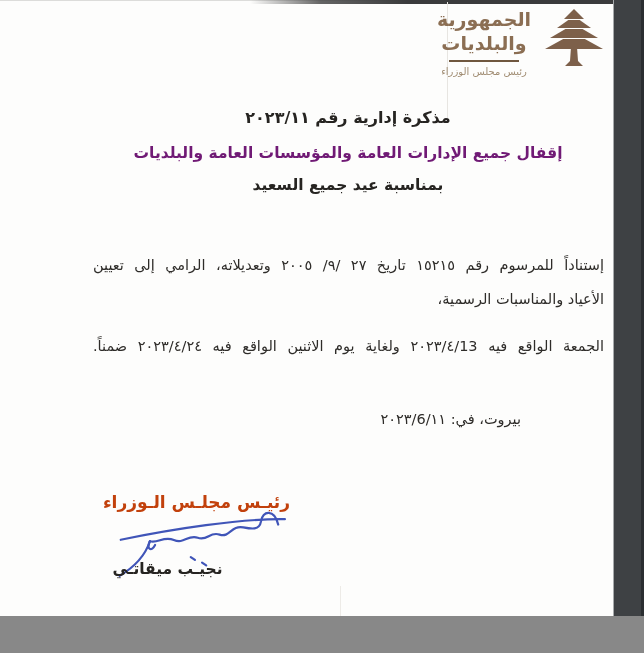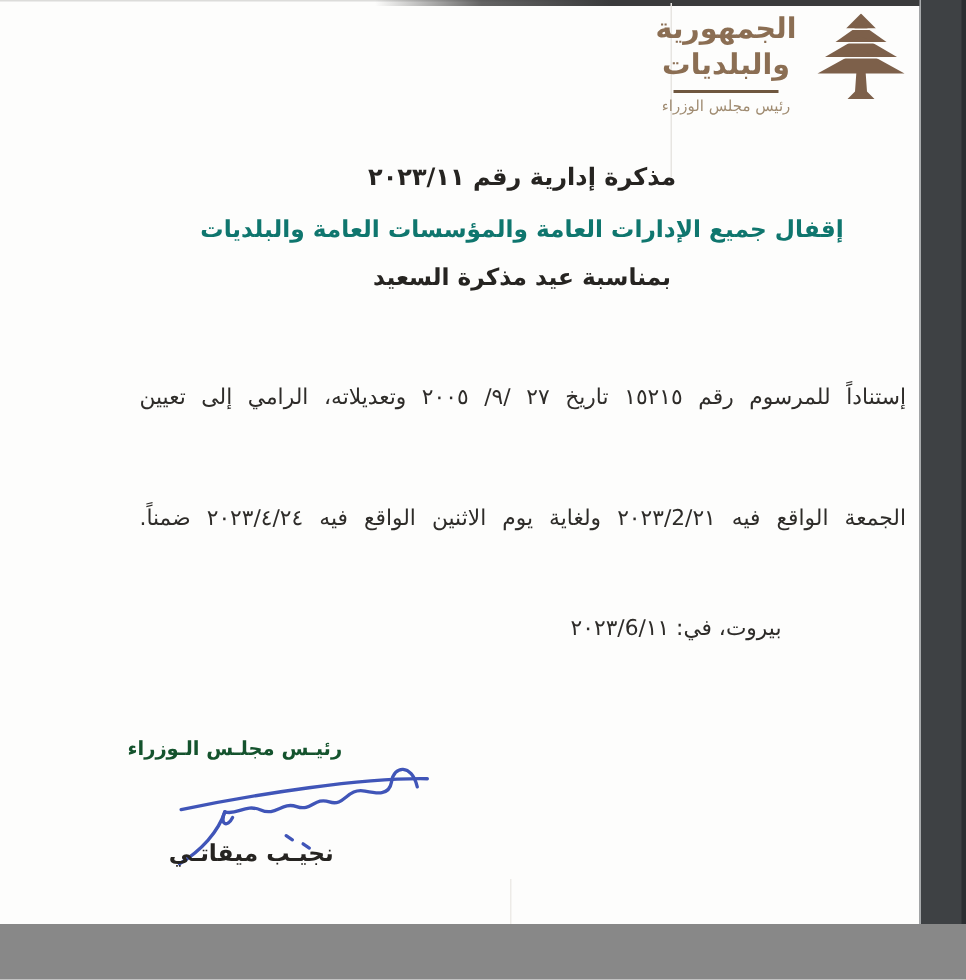--- a/index.html
+++ b/index.html
@@ -25,34 +25,34 @@
   .logo-left{width:96px;text-align:center;}
   .rep{font-weight:bold;color:#8b6e53;font-size:19px;line-height:24px;white-space:nowrap;}
   .logo-rule{width:70px;height:2px;background:#6f573f;margin:5px auto 4px auto;}
   .office{font-size:10px;color:#a08c72;white-space:nowrap;}
   .cedar{margin-top:2px;}
   
   .content{position:absolute;left:90px;right:38px;top:0;direction:rtl;}
   .title{position:absolute;top:108px;left:0;right:0;text-align:center;
     font-size:16px;font-weight:bold;color:#262421;}
   .subject1{position:absolute;top:144px;left:0;right:0;text-align:center;
-    font-size:15.5px;font-weight:bold;color:#0f766e;}
+    font-size:15.5px;font-weight:bold;color:#701a75;}
   .subject2{position:absolute;top:176px;left:0;right:0;text-align:center;
     font-size:15.5px;font-weight:bold;color:#262421;}
   .para{position:absolute;left:3px;right:2px;margin:0;font-size:14.5px;line-height:34px;}
   .para-1{top:248px;}
   .para-2{top:329px;}
   .l-just{display:block;text-align:justify;text-align-last:justify;}
   .l-right{display:block;text-align:right;}
   .dateline{position:absolute;top:404px;left:0;right:85px;text-align:right;
     font-size:14.5px;line-height:30px;}
   
   .sig{position:absolute;left:85px;top:0;width:205px;direction:rtl;}
-  .sig-title{position:absolute;top:492px;left:0;width:205px;text-align:left;
-    font-size:13px;font-weight:bold;color:#14532d;white-space:nowrap;}
+  .sig-title{position:absolute;top:492px;left:0;width:205px;text-align:right;
+    font-size:17px;font-weight:bold;color:#c2410c;white-space:nowrap;}
   .scribble{position:absolute;top:505px;left:8px;transform:rotate(-3deg);}
   .sig-name{position:absolute;top:560px;left:-20px;width:205px;text-align:center;
     font-size:15.5px;font-weight:bold;color:#262421;white-space:nowrap;}
 </style>
 </head>
 <body>
 
 <div class="canvas">
 
   <div class="top-hairline"></div>
@@ -80,28 +80,29 @@
         <line x1="10" y1="10.5" x2="54" y2="10.5"></line>
         <line x1="6" y1="19.5" x2="58" y2="19.5"></line>
         <line x1="3" y1="29.5" x2="61" y2="29.5"></line>
       </g>
     </svg>
   </div>
 
   <div class="content">
     <div class="title">مذكرة إدارية رقم ٢٠٢٣/١١</div>
     <div class="subject1">إقفال جميع الإدارات العامة والمؤسسات العامة والبلديات</div>
-    <div class="subject2">بمناسبة عيد مذكرة السعيد</div>
+    <div class="subject2">بمناسبة عيد جميع السعيد</div>
 
     <p class="para para-1">
       <span class="l-just">إستناداً للمرسوم رقم ١٥٢١٥ تاريخ ٢٧ /٩/ ٢٠٠٥ وتعديلاته، الرامي إلى تعيين</span>
+      <span class="l-right">الأعياد والمناسبات الرسمية،</span>
     </p>
 
     <p class="para para-2">
-      <span class="l-just">الجمعة الواقع فيه ٢٠٢٣/2/٢١ ولغاية يوم الاثنين الواقع فيه ٢٠٢٣/٤/٢٤ ضمناً.</span>
+      <span class="l-just">الجمعة الواقع فيه ٢٠٢٣/٤/13 ولغاية يوم الاثنين الواقع فيه ٢٠٢٣/٤/٢٤ ضمناً.</span>
     </p>
 
     <div class="dateline">بيروت، في: ٢٠٢٣/6/١١</div>
   </div>
 
   <div class="sig">
     <div class="sig-title">رئيـس مجلـس الـوزراء</div>
     <svg class="scribble" width="200" height="75" viewBox="0 0 200 75">
       <g fill="none" stroke="#4055b8" stroke-width="2.2" stroke-linecap="round">
         <path d="M186,24 C183,8 171,9 169,20 C167,29 159,27 151,25 C139,22 137,35 127,31 C117,27 115,37 105,33 C95,29 91,39 81,34 C71,29 65,37 57,34"></path>

